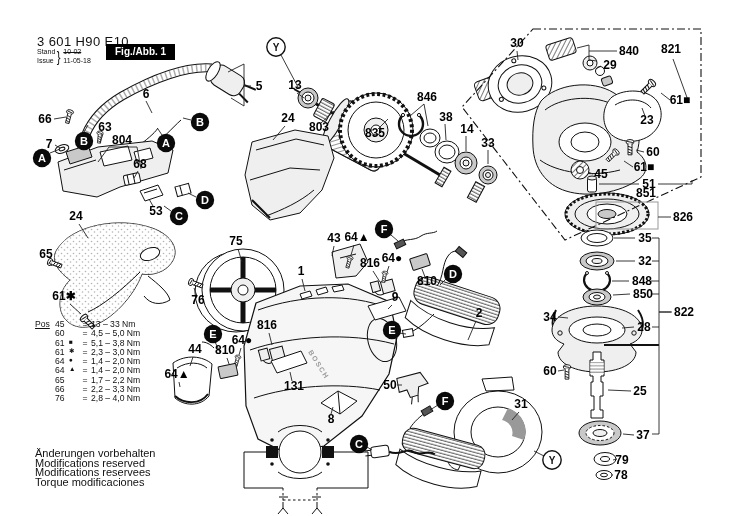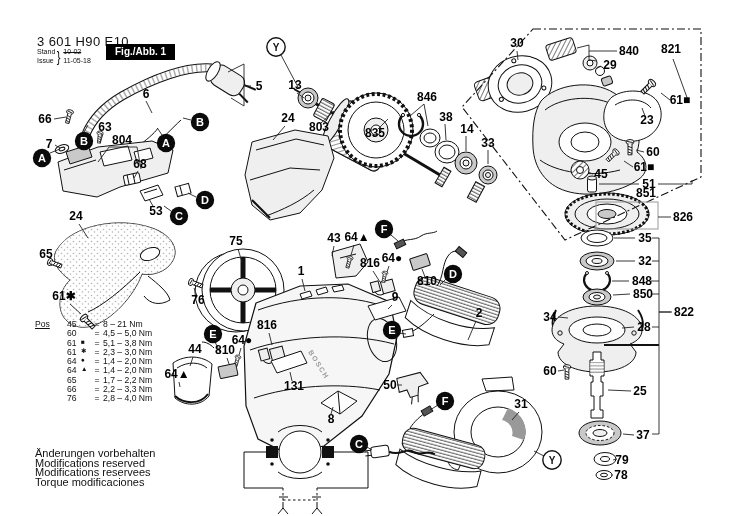--- a/index.html
+++ b/index.html
@@ -11,21 +11,21 @@
   .stand-issue{position:absolute;left:37px;top:48px;display:flex;align-items:center;}
   .si-labels,.si-dates{font-size:7px;line-height:8.5px;}
   .si-brace{font-size:15px;line-height:15px;margin:0 2px 0 1px;transform:scaleX(.75);}
   .struck{text-decoration:line-through;}
   .figbox{position:absolute;left:106px;top:44px;background:#000;color:#fff;font-weight:bold;
           font-size:10px;padding:2px 9px 3px;}
   
   .torque{position:absolute;left:35px;top:319px;font-size:8.6px;line-height:9.3px;}
   #tt-rows{margin-top:1px;}
   .tt-row span{display:inline-block;}
-  .tt-lead{width:32px;text-decoration:underline;}
+  .tt-lead{width:20px;text-decoration:underline;}
   .tt-pos{width:14px;}
   .tt-mark{width:10px;font-size:6.5px;transform:translateY(-2px);}
   .tt-eq{width:12px;text-align:center;}
   .footer{position:absolute;left:35px;top:449px;font-size:11px;line-height:9.6px;}
   
   .ln{fill:none;stroke:#111;stroke-width:1;}
   .fw{fill:#fff;stroke:#111;stroke-width:1;}
   .fe{fill:#efefef;stroke:#111;stroke-width:1;}
   .fc{fill:#c9c9c9;stroke:#111;stroke-width:1;}
   .fd{fill:#555;stroke:#111;stroke-width:1;}
@@ -623,21 +623,21 @@
     <div class="si-brace">}</div>
     <div class="si-dates">
       <div class="struck">10-02</div>
       <div>11-05-18</div>
     </div>
   </div>
   <div class="figbox">Fig./Abb. 1</div>
 
   <div class="torque">
     <div id="tt-rows">
-        <div class="tt-row"><span class="tt-lead">Pos</span><span class="tt-pos">45</span><span class="tt-mark"></span><span class="tt-eq">=</span><span class="tt-val">8 – 21 Nm</span></div>
+        <div class="tt-row"><span class="tt-lead">Pos</span><span class="tt-pos">45</span><span class="tt-mark"></span><span class="tt-eq">=</span><span class="tt-val">13 – 33 Nm</span></div>
         <div class="tt-row"><span class="tt-lead"></span><span class="tt-pos">60</span><span class="tt-mark"></span><span class="tt-eq">=</span><span class="tt-val">4,5 – 5,0 Nm</span></div>
         <div class="tt-row"><span class="tt-lead"></span><span class="tt-pos">61</span><span class="tt-mark">■</span><span class="tt-eq">=</span><span class="tt-val">5,1 – 3,8 Nm</span></div>
         <div class="tt-row"><span class="tt-lead"></span><span class="tt-pos">61</span><span class="tt-mark">✱</span><span class="tt-eq">=</span><span class="tt-val">2,3 – 3,0 Nm</span></div>
         <div class="tt-row"><span class="tt-lead"></span><span class="tt-pos">64</span><span class="tt-mark">●</span><span class="tt-eq">=</span><span class="tt-val">1,4 – 2,0 Nm</span></div>
         <div class="tt-row"><span class="tt-lead"></span><span class="tt-pos">64</span><span class="tt-mark">▲</span><span class="tt-eq">=</span><span class="tt-val">1,4 – 2,0 Nm</span></div>
         <div class="tt-row"><span class="tt-lead"></span><span class="tt-pos">65</span><span class="tt-mark"></span><span class="tt-eq">=</span><span class="tt-val">1,7 – 2,2 Nm</span></div>
         <div class="tt-row"><span class="tt-lead"></span><span class="tt-pos">66</span><span class="tt-mark"></span><span class="tt-eq">=</span><span class="tt-val">2,2 – 3,3 Nm</span></div>
         <div class="tt-row"><span class="tt-lead"></span><span class="tt-pos">76</span><span class="tt-mark"></span><span class="tt-eq">=</span><span class="tt-val">2,8 – 4,0 Nm</span></div>
       </div>
   </div>

